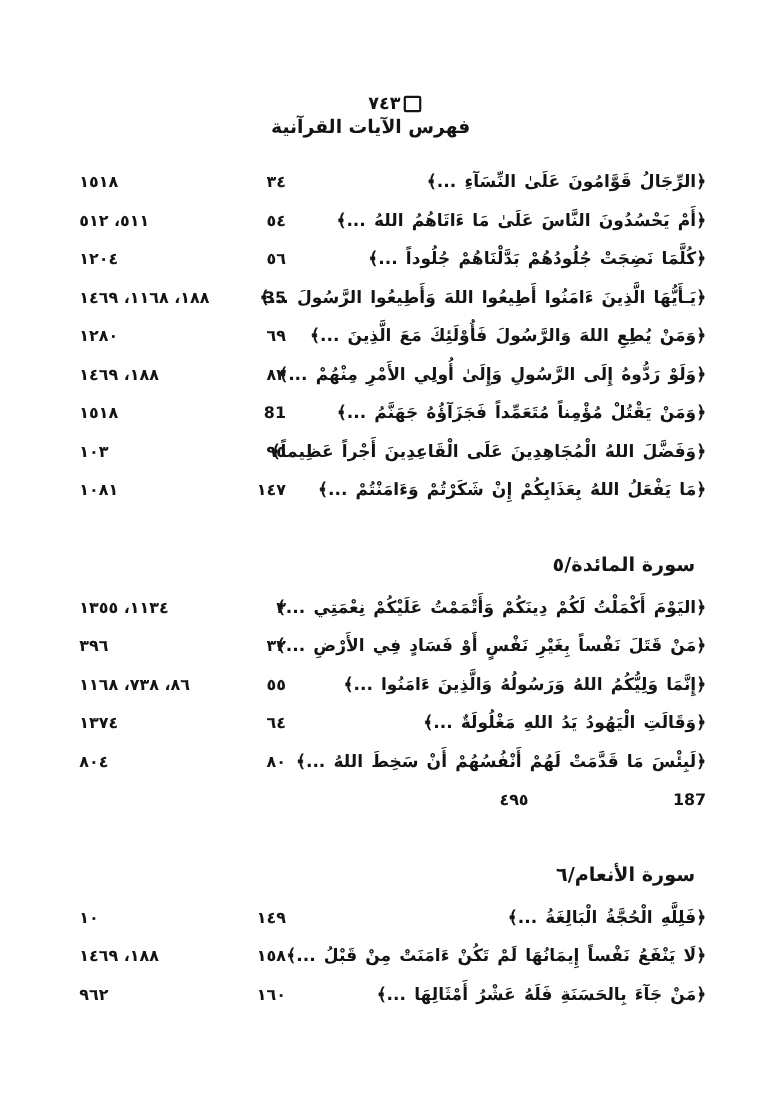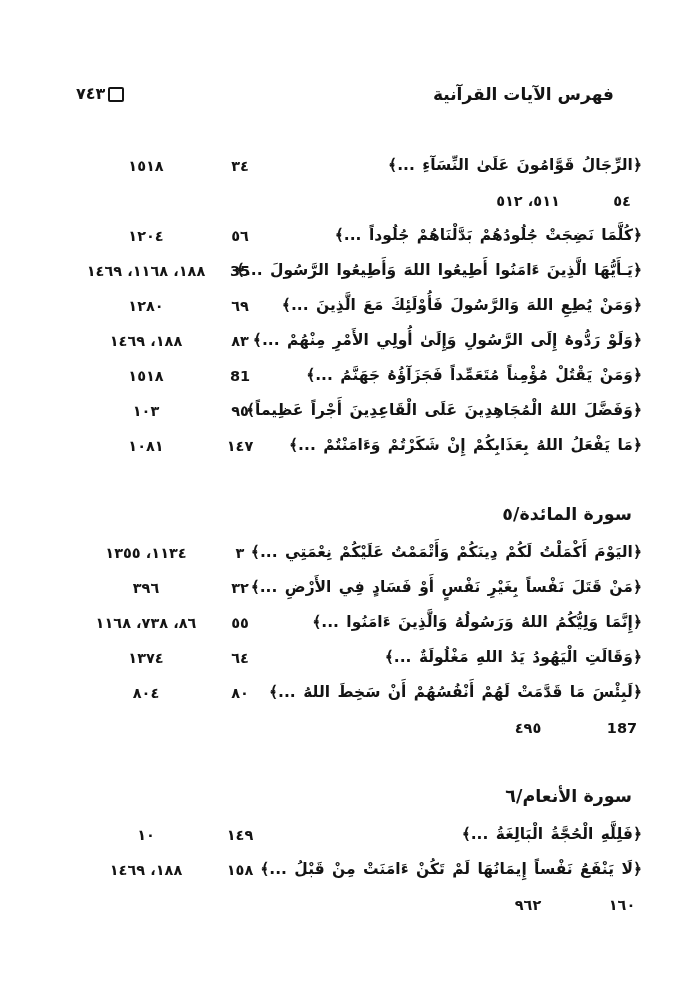--- a/index.html
+++ b/index.html
@@ -27,20 +27,21 @@
     width: 582px;
   }
   
   .header {
     display: flex;
     direction: ltr;
     justify-content: space-between;
     align-items: center;
     margin-top: 82px;
     height: 24px;
+    flex-direction: column;
   }
   .pagenum {
     display: flex;
     align-items: center;
     gap: 3px;
     padding-left: 16px;
     font-weight: 700;
     font-size: 16px;
     line-height: 24px;
   }
@@ -78,27 +79,26 @@
     text-align: start;
     font-size: 15.5px;
     line-height: 35px;
     white-space: nowrap;
     overflow: visible;
     word-spacing: 2px;
   }
   .cell-aya {
     flex: 0 0 40px;
     width: 40px;
-    text-align: center;
     font-size: 14.5px;
   }
   .cell-pages {
     flex: 0 0 148px;
     width: 148px;
-    text-align: center;
+    text-align: left;
     font-size: 14.5px;
     white-space: nowrap;
   }
   .section-heading {
     direction: rtl;
     font-weight: 700;
     font-size: 17.5px;
     height: 26px;
     line-height: 26px;
     margin-top: 38px;
@@ -121,20 +121,21 @@
       <div class="title">فهرس الآيات القرآنية</div>
     </div>
 
     <div class="index">
         <div class="row">
     <div class="cell-verse">﴿الرِّجَالُ قَوَّامُونَ عَلَىٰ النِّسَآءِ ...﴾</div>
     <div class="cell-aya">٣٤</div>
     <div class="cell-pages">١٥١٨</div>
   </div>
         <div class="row">
+    <div class="cell-verse">﴿أَمْ يَحْسُدُونَ النَّاسَ عَلَىٰ مَا ءَاتَاهُمُ اللهُ ...﴾</div>
     <div class="cell-aya">٥٤</div>
     <div class="cell-pages">٥١١، ٥١٢</div>
   </div>
         <div class="row">
     <div class="cell-verse">﴿كُلَّمَا نَضِجَتْ جُلُودُهُمْ بَدَّلْنَاهُمْ جُلُوداً ...﴾</div>
     <div class="cell-aya">٥٦</div>
     <div class="cell-pages">١٢٠٤</div>
   </div>
         <div class="row">
     <div class="cell-verse">﴿يَـأَيُّهَا الَّذِينَ ءَامَنُوا أَطِيعُوا اللهَ وَأَطِيعُوا الرَّسُولَ ...﴾</div>
@@ -201,19 +202,20 @@
     <div class="cell-verse">﴿فَلِلَّهِ الْحُجَّةُ الْبَالِغَةُ ...﴾</div>
     <div class="cell-aya">١٤٩</div>
     <div class="cell-pages">١٠</div>
   </div>
         <div class="row">
     <div class="cell-verse">﴿لَا يَنْفَعُ نَفْساً إِيمَانُهَا لَمْ تَكُنْ ءَامَنَتْ مِنْ قَبْلُ ...﴾</div>
     <div class="cell-aya">١٥٨</div>
     <div class="cell-pages">١٨٨، ١٤٦٩</div>
   </div>
         <div class="row">
+    <div class="cell-verse">﴿مَنْ جَآءَ بِالحَسَنَةِ فَلَهُ عَشْرُ أَمْثَالِهَا ...﴾</div>
     <div class="cell-aya">١٦٠</div>
     <div class="cell-pages">٩٦٢</div>
   </div>
       </div>
 
   </div>
 </div>
 
 </body></html>

